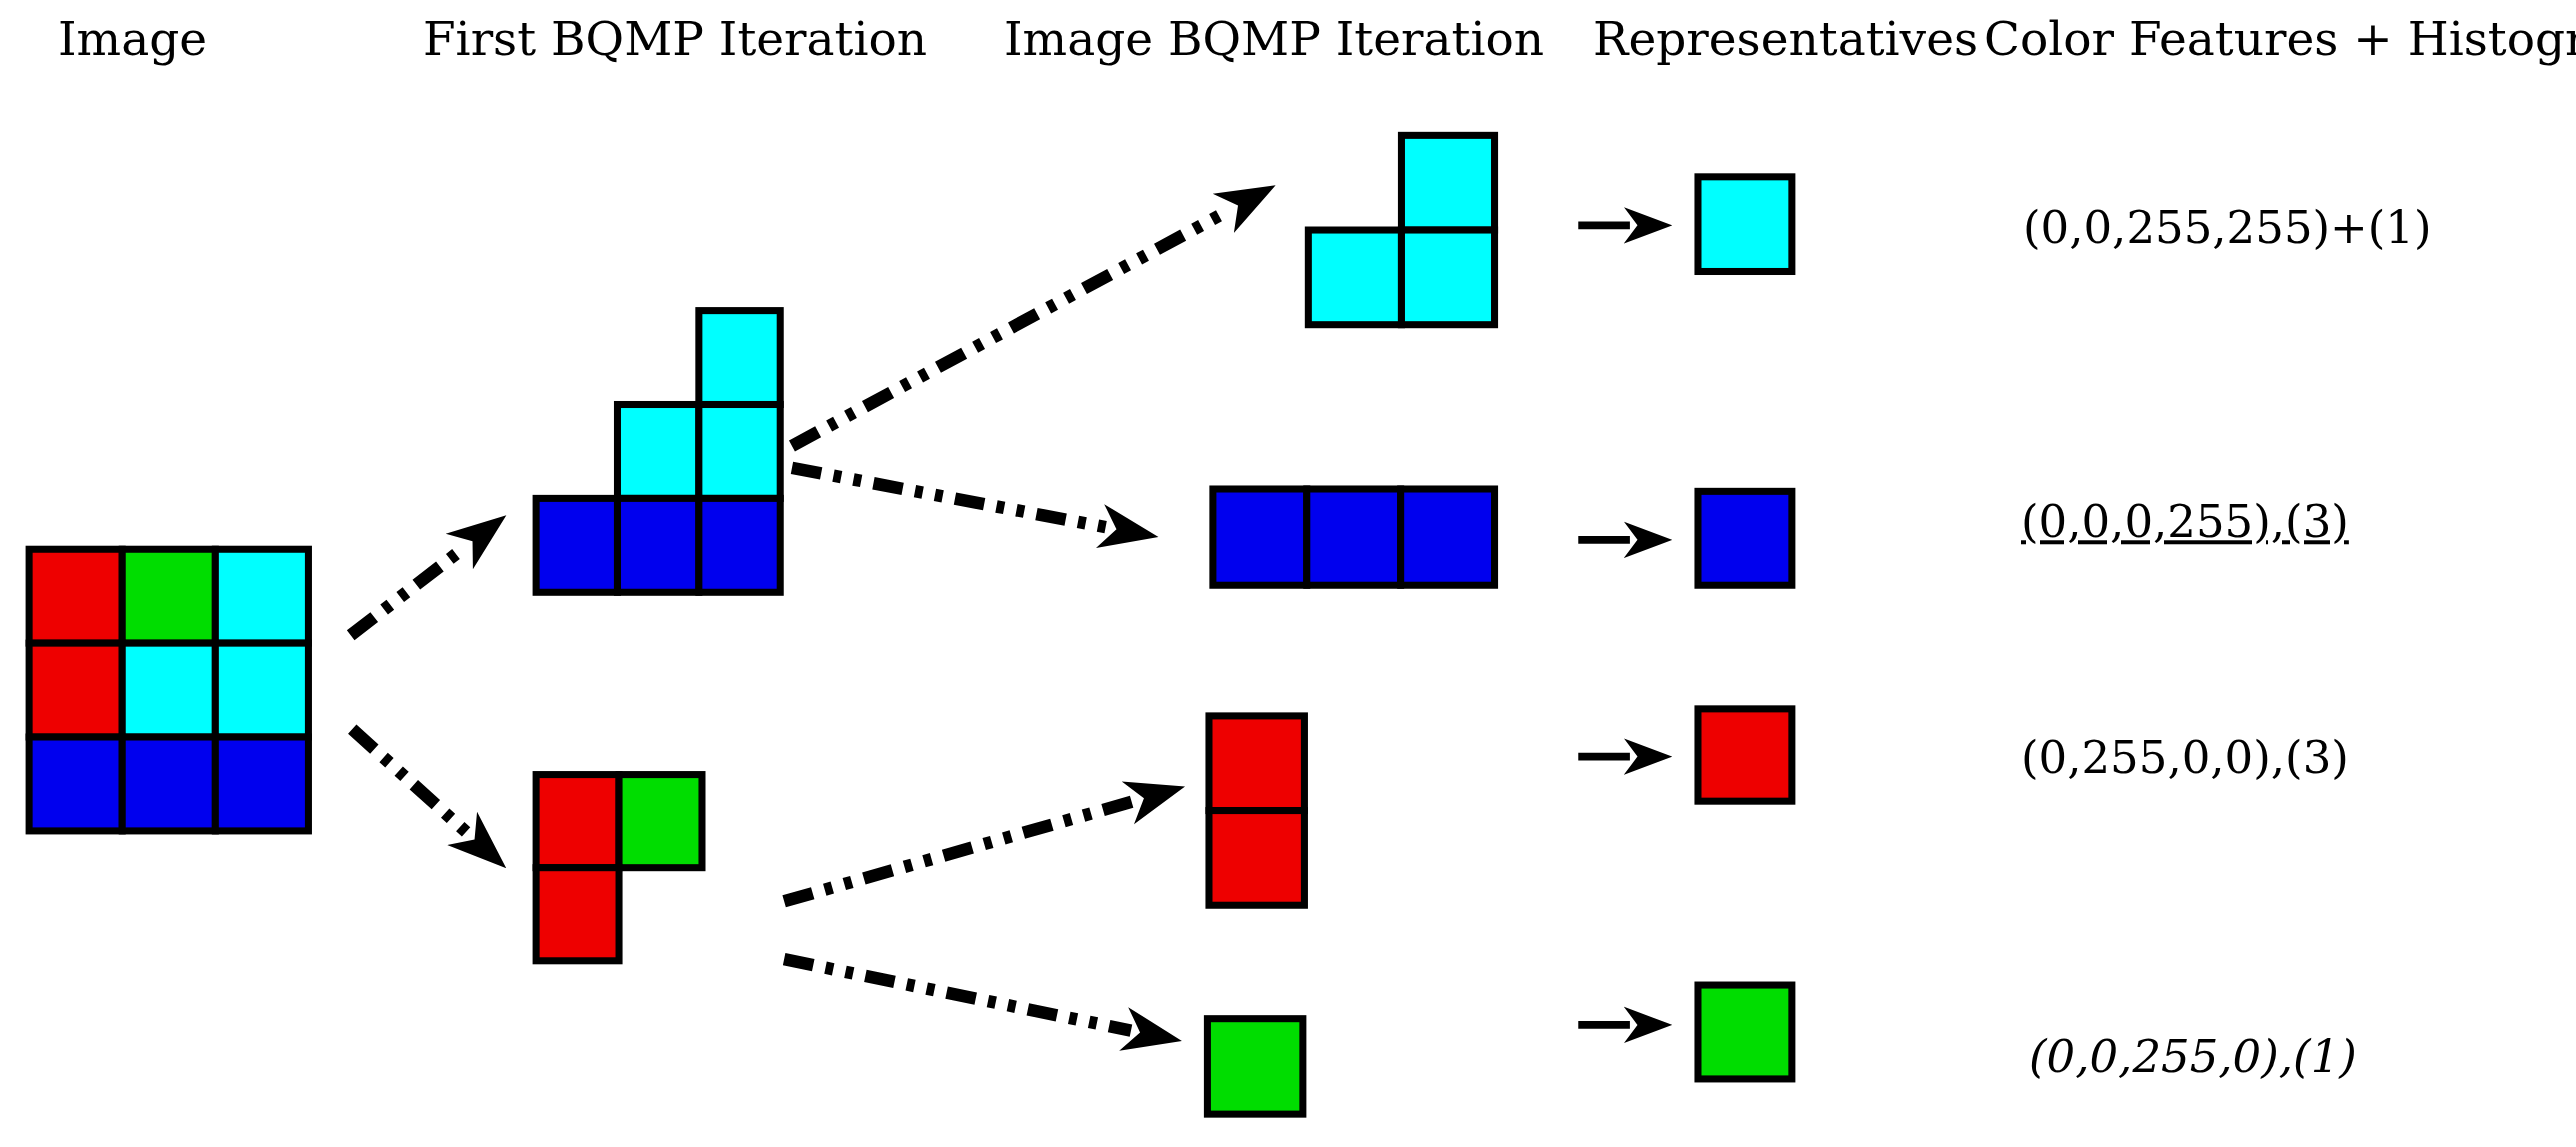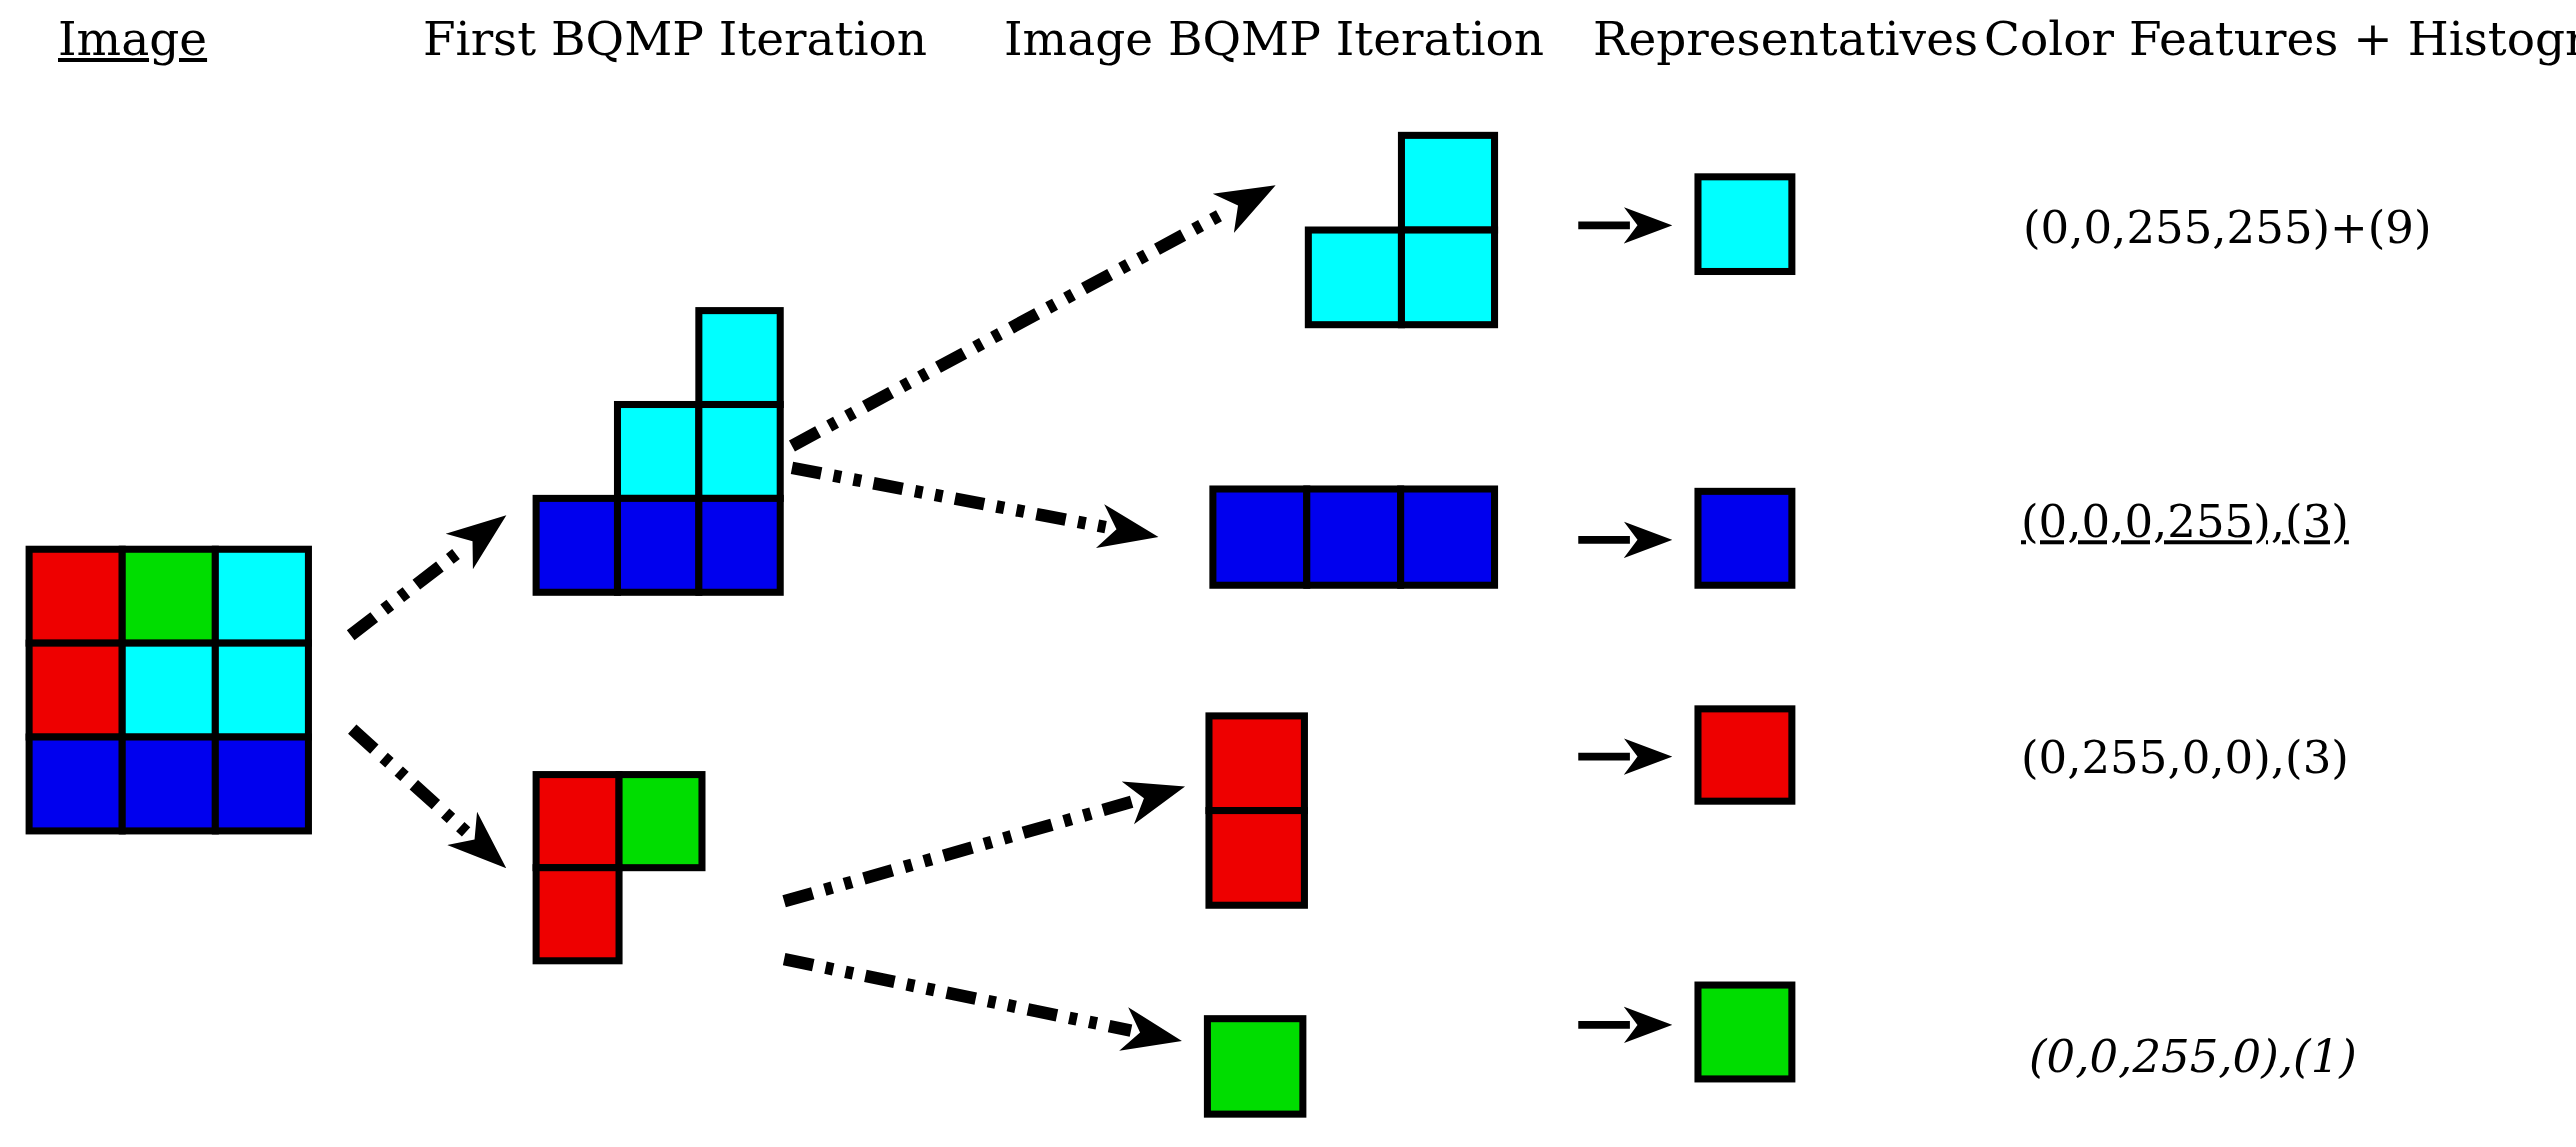--- a/index.html
+++ b/index.html
@@ -68,23 +68,23 @@
     <rect x="1790" y="625" width="120" height="123" fill="#0000ee" stroke="#000000" stroke-width="9"></rect>
     <rect x="1545" y="915" width="122" height="121" fill="#ee0000" stroke="#000000" stroke-width="9"></rect>
     <rect x="1545" y="1036" width="122" height="121" fill="#ee0000" stroke="#000000" stroke-width="9"></rect>
     <rect x="1543" y="1302" width="122" height="122" fill="#00dd00" stroke="#000000" stroke-width="9"></rect>
     <rect x="2170" y="226" width="120" height="121" fill="#00ffff" stroke="#000000" stroke-width="9"></rect>
     <rect x="2170" y="628" width="120" height="120" fill="#0000ee" stroke="#000000" stroke-width="9"></rect>
     <rect x="2170" y="906" width="120" height="118" fill="#ee0000" stroke="#000000" stroke-width="9"></rect>
     <rect x="2170" y="1259" width="120" height="120" fill="#00dd00" stroke="#000000" stroke-width="9"></rect>
   </svg>
 
-<div class="header" style="left: 58px; top: 12.5px; text-decoration: underline;">Image</div>
+<div class="header" style="left: 58px; top: 12.5px;">Image</div>
 <div class="header" style="left: 423px; top: 12.5px;">First BQMP Iteration</div>
 <div class="header" style="left: 1004px; top: 12.5px;">Image BQMP Iteration</div>
 <div class="header" style="left: 1593px; top: 12.5px; text-align: right;">Representatives</div>
 <div class="header" style="left: 1984px; top: 12.5px;">Color Features + Histogram</div>
 
-<div class="feature-label" style="left: 2023px; top: 230px;">(0,0,255,255)+(9)</div>
+<div class="feature-label" style="left: 2023px; top: 230px;">(0,0,255,255)+(1)</div>
 <div class="feature-label" style="left: 2021px; top: 524px; text-decoration: underline;">(0,0,0,255),(3)</div>
 <div class="feature-label" style="left: 2021px; top: 760px;">(0,255,0,0),(3)</div>
 <div class="feature-label" style="left: 2029px; top: 1059px; font-style: italic;">(0,0,255,0),(1)</div>
 
 
 </body></html>

